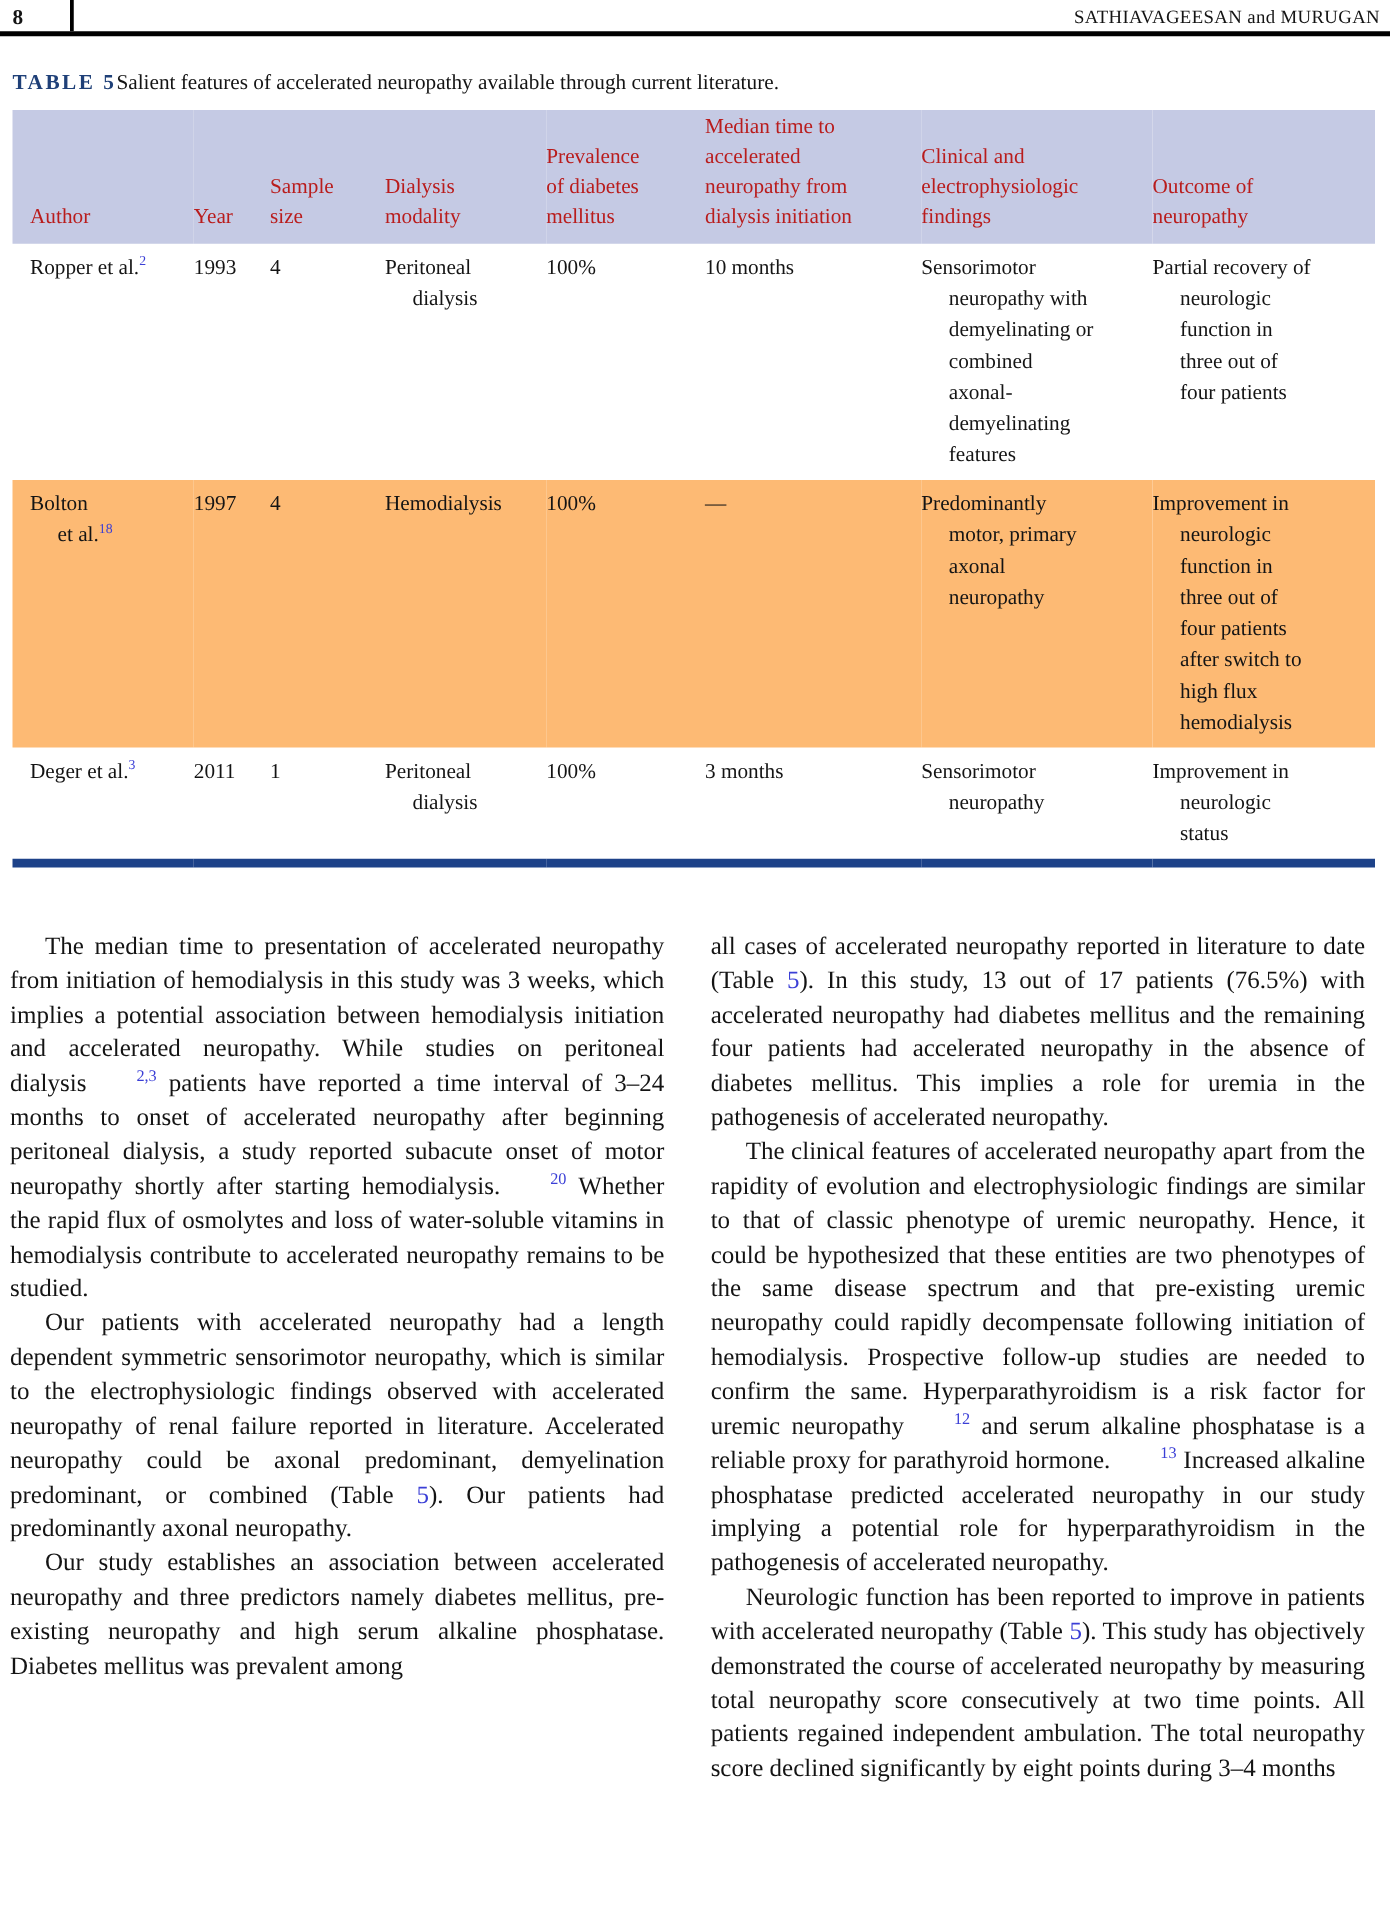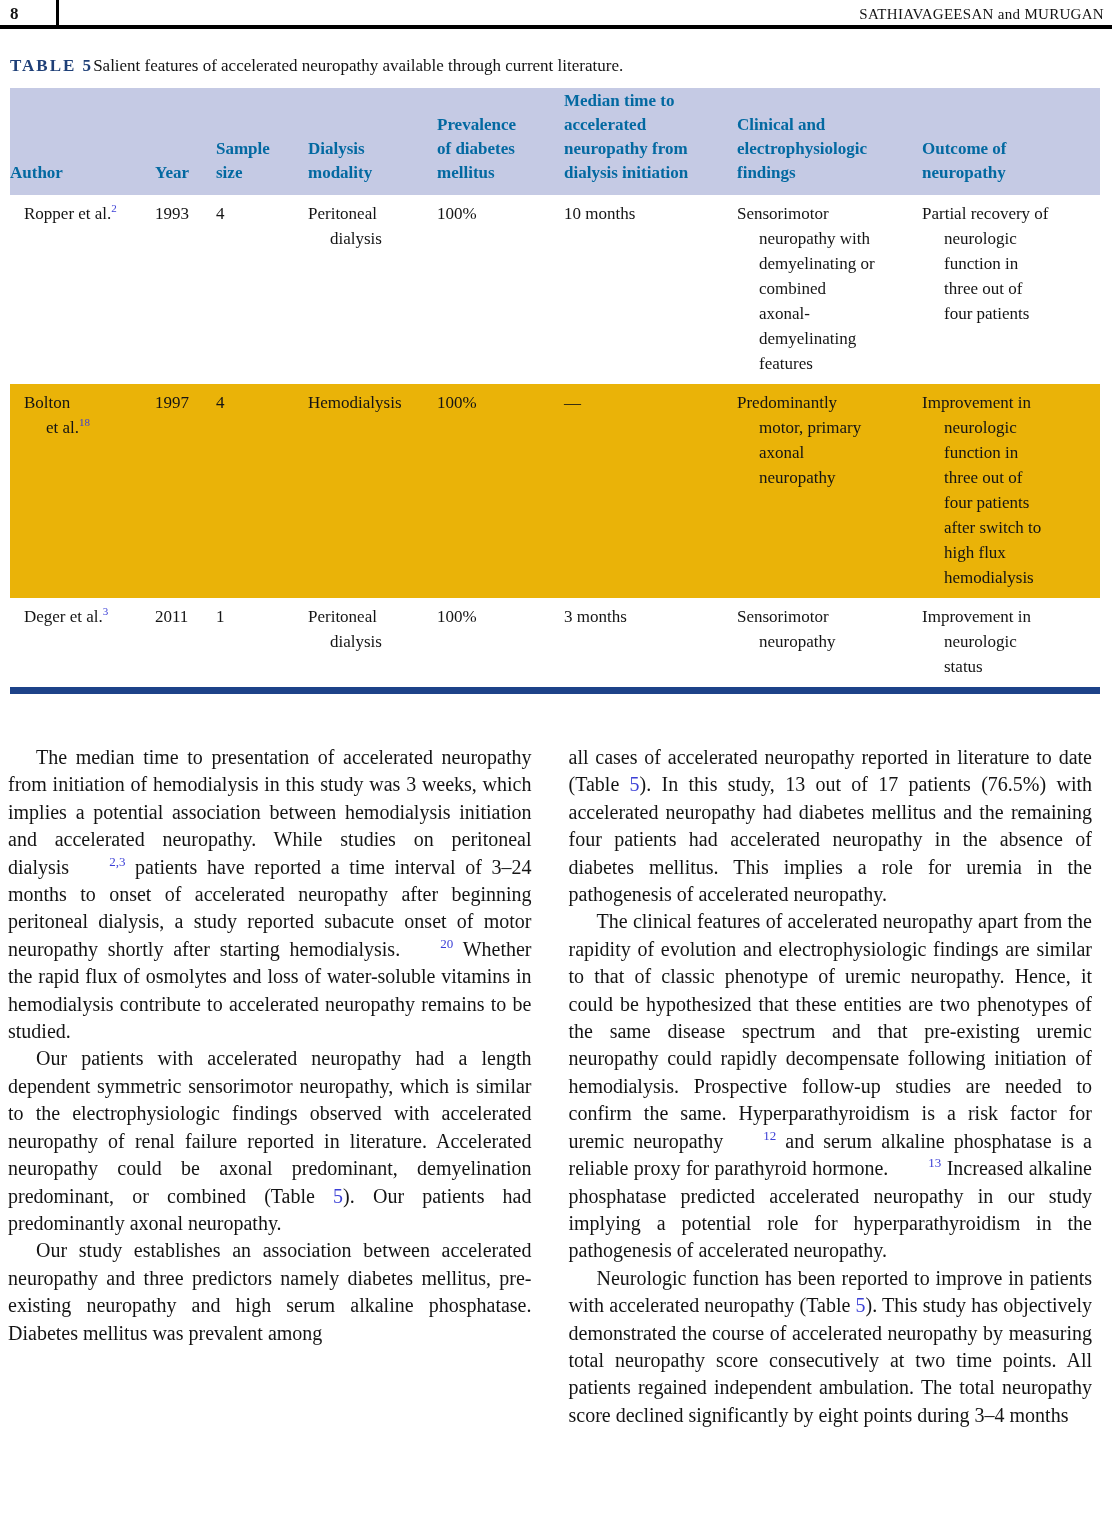--- a/index.html
+++ b/index.html
@@ -27,28 +27,28 @@
   
   .tablewrap { position:absolute; left:10px; top:88px; width:1090px; }
   table.t5 {
     width:1090px; table-layout:fixed; border-collapse:collapse;
     font-size:17px; line-height:25px;
     border-bottom:7px solid #1d4289;
   }
   table.t5 th, table.t5 td { box-sizing:border-box; white-space:pre; text-align:left; font-weight:normal; }
   table.t5 thead tr { background:#c5cae4; height:107px; }
   table.t5 th {
-    vertical-align:bottom; padding:0 6px 10px 0; font-weight:bold; color:#0369a1; line-height:24px;
+    vertical-align:bottom; padding:0 6px 10px 0; font-weight:normal; color:#b91c1c; line-height:24px;
   }
-  table.t5 th:first-child { padding-left:0; }
+  table.t5 th:first-child { padding-left:14px; }
   table.t5 td {
     vertical-align:top; padding:6px 6px 8px 22px; text-indent:-22px;
   }
   table.t5 td:first-child { padding-left:36px; }
-  table.t5 tr.shaded { background:#eab308; }
+  table.t5 tr.shaded { background:#fdba74; }
   sup.ref { color:#3b3fd6; font-size:11px; line-height:0; }
   .tlink { color:#3b3fd6; }
 
   
   .bodytext {
     position:absolute; left:8px; right:20px; top:744px;
     display:flex; gap:37px;
   }
   .bcol { flex:1 1 0; font-size:20px; line-height:27.4px; text-align:justify; }
   .bcol p { margin:0; }

